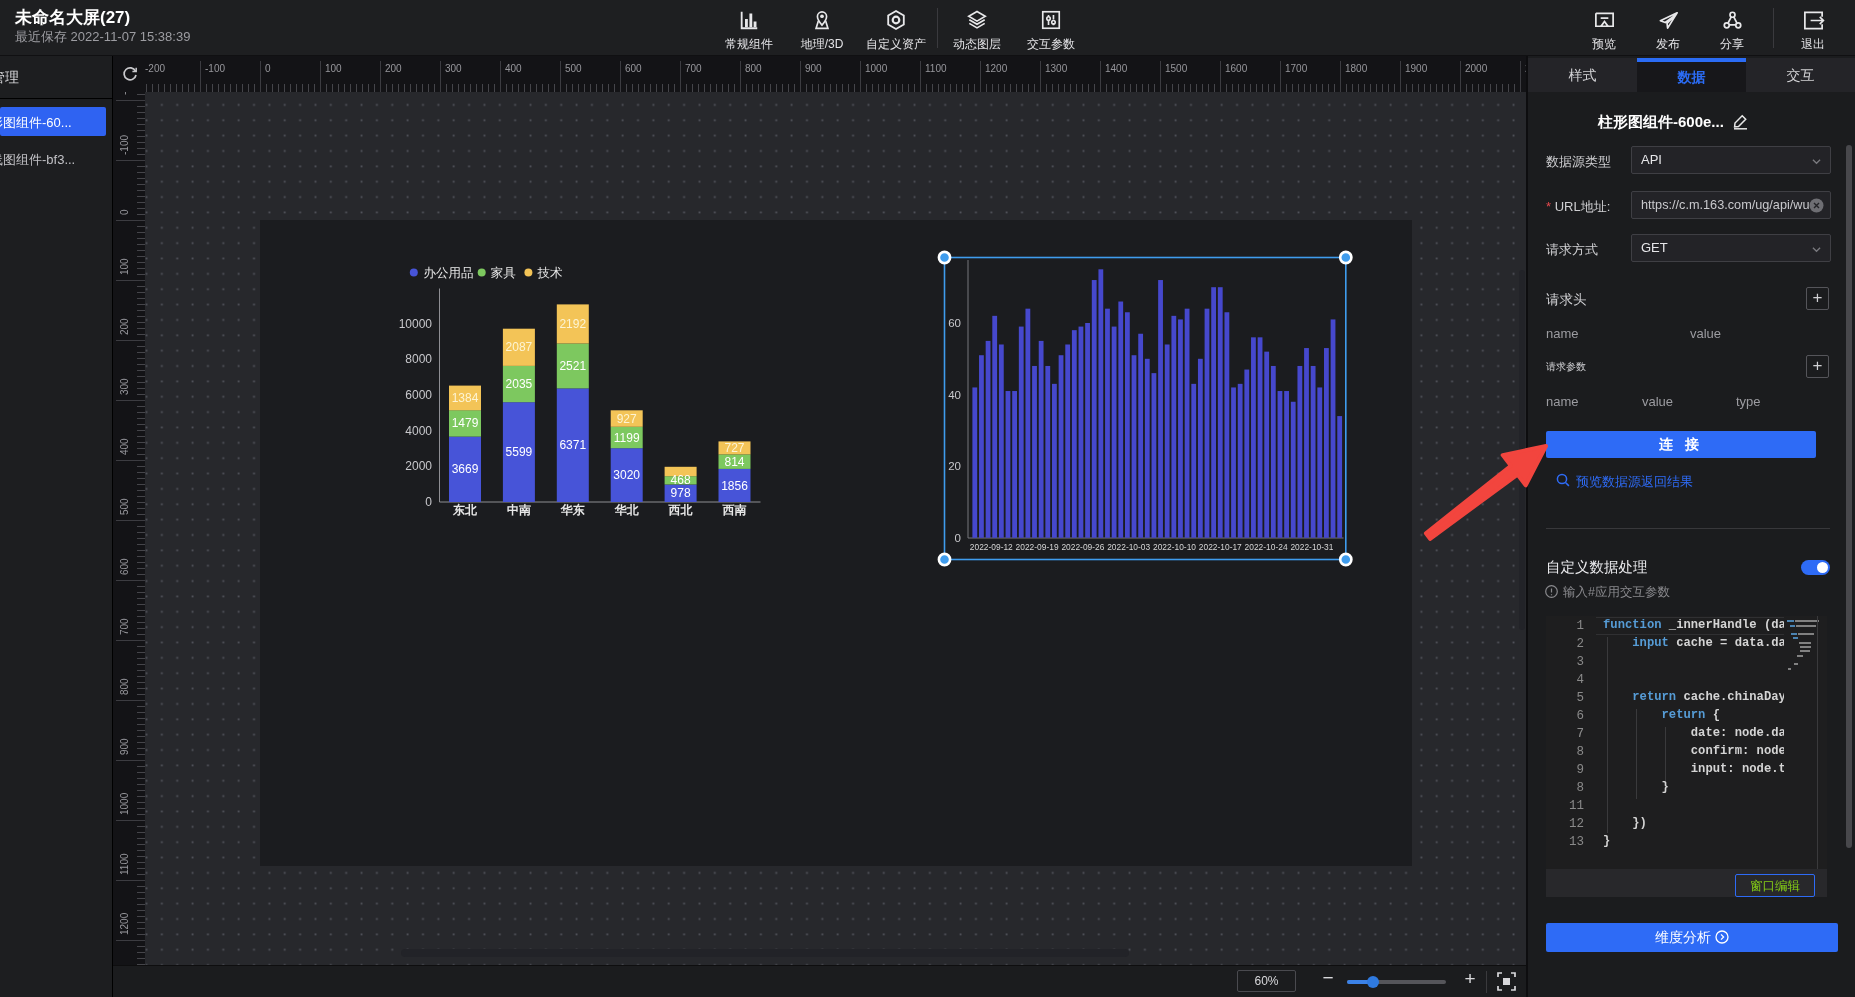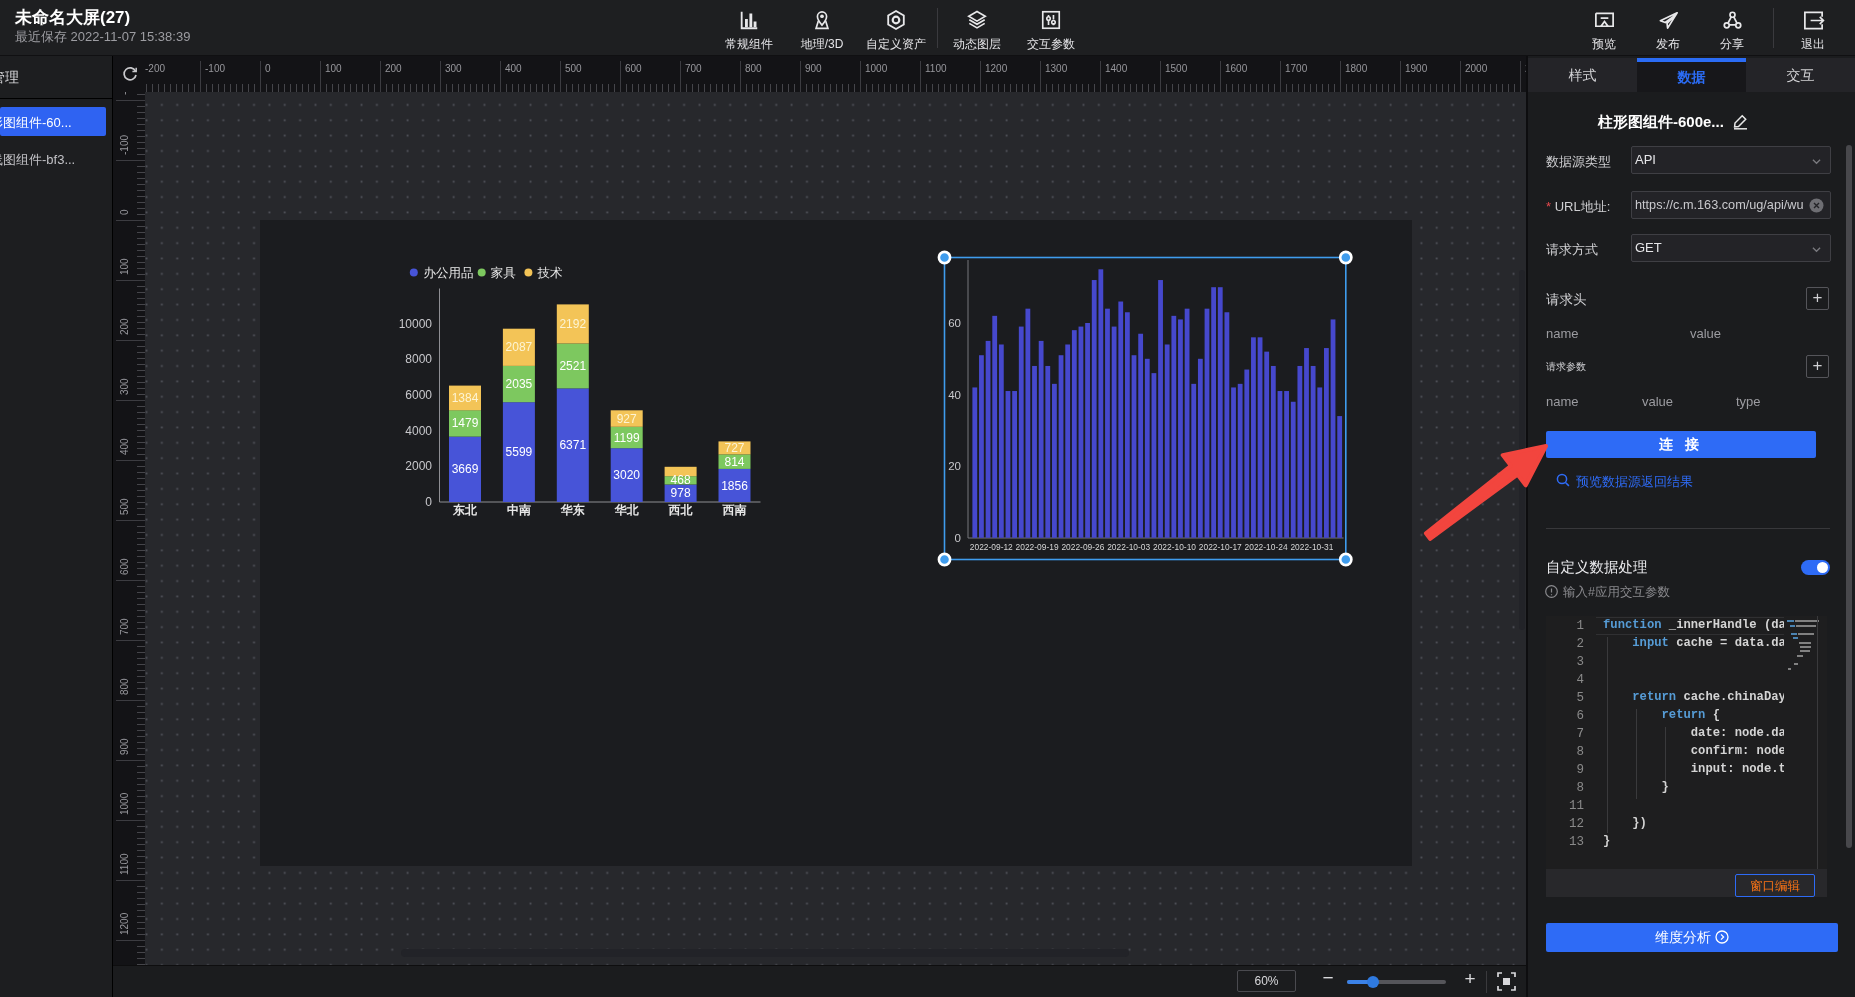--- a/index.html
+++ b/index.html
@@ -17,21 +17,21 @@
 .tb-item{position:absolute;top:9px;text-align:center;color:#e6e6e8}
 .tb-item .lbl{font-size:12px;color:#e3e3e6;margin-top:3px;white-space:nowrap}
 .tb-div{position:absolute;top:8px;width:1px;height:40px;background:#3a3a3e}
 .hlab{position:absolute;top:7px;font-size:10px;color:#97979c;white-space:nowrap}
 .vlab{position:absolute;font-size:10px;color:#97979c;white-space:nowrap;transform:rotate(-90deg);transform-origin:0 100%}
 .tab{position:absolute;top:0;width:109px;height:34px;background:#242428;color:#d2d2d5;
   font-size:14px;text-align:center;line-height:34px}
 .tab.active{background:#17171a;color:#2b6cf5;border-top:4px solid #2b6cf5;line-height:30px;font-weight:bold}
 .flabel{position:absolute;font-size:13px;color:#cfcfd2}
 .fbox{position:absolute;left:1631px;width:200px;height:28px;background:#232327;
-  border:1px solid #3f3f44;border-radius:2px;color:#e6e6e9;font-size:13px;line-height:26px;padding-left:3px}
+  border:1px solid #3f3f44;border-radius:2px;color:#e6e6e9;font-size:13px;line-height:26px;padding-left:9px}
 .chev{position:absolute;right:9px;top:10px;width:9px;height:9px}
 .plusbox{position:absolute;left:1806px;width:23px;height:23px;border:1px solid #55555a;border-radius:2px;
   color:#cfcfd2;font-size:17px;line-height:20px;text-align:center;font-weight:400}
 .nv{position:absolute;font-size:13px;color:#9c9ca1}
 .btn-blue{position:absolute;left:1546px;width:270px;background:#2e6bf6;border-radius:2px;color:#fff;
   font-size:14px;text-align:center}
 .codeln{position:absolute;left:1546px;width:38px;text-align:right;color:#8a8a8a;
   font:12.5px "Liberation Mono",monospace}
 .codetx{position:absolute;left:1603px;white-space:pre;color:#d4d4d4;
   font:bold 12.2px "Liberation Mono",monospace}
@@ -421,20 +421,20 @@
 <div class="abs" style="left:1798px;top:633px;width:16px;height:2px;background:#9a9a9a;opacity:0.8"></div>
 <div class="abs" style="left:1793px;top:637px;width:5px;height:2px;background:#569cd6;opacity:0.8"></div>
 <div class="abs" style="left:1799px;top:642px;width:12px;height:2px;background:#9a9a9a;opacity:0.8"></div>
 <div class="abs" style="left:1800px;top:646px;width:11px;height:2px;background:#9a9a9a;opacity:0.8"></div>
 <div class="abs" style="left:1800px;top:650px;width:10px;height:2px;background:#9a9a9a;opacity:0.8"></div>
 <div class="abs" style="left:1797px;top:655px;width:6px;height:2px;background:#9a9a9a;opacity:0.8"></div>
 <div class="abs" style="left:1794px;top:663px;width:4px;height:2px;background:#9a9a9a;opacity:0.8"></div>
 <div class="abs" style="left:1788px;top:668px;width:3px;height:2px;background:#9a9a9a;opacity:0.8"></div>
 <div class="abs" style="left:1817px;top:616px;width:1px;height:253px;background:#3a3a3c"></div>
 <div class="abs" style="left:1546px;top:869px;width:281px;height:28px;background:#28282b"></div>
-<div class="abs" style="left:1735px;top:874px;width:80px;height:23px;border:1px solid #2e6bf6;border-radius:2px;color:#f97316;font-size:12.5px;text-align:center;line-height:22px">窗口编辑</div>
+<div class="abs" style="left:1735px;top:874px;width:80px;height:23px;border:1px solid #2e6bf6;border-radius:2px;color:#84cc16;font-size:12.5px;text-align:center;line-height:22px">窗口编辑</div>
 <div class="btn-blue" style="top:923px;height:29px;line-height:29px;width:292px">维度分析 <svg width="14" height="14" viewBox="0 0 14 14" style="vertical-align:-2px" fill="none" stroke="#fff" stroke-width="1.3">
       <circle cx="7" cy="7" r="6"></circle>
       <path d="m6 4.4 2.6 2.6L6 9.6"></path>
     </svg></div>
 <div class="abs" style="left:1846px;top:145px;width:6px;height:703px;border-radius:3px;background:#48484c"></div>
 <svg class="abs" style="left:0;top:0;z-index:50;pointer-events:none" width="1855" height="997" viewBox="0 0 1855 997">
 <polygon points="1425.9,533.2 1510.9,465.8 1502.7,455.1 1546,446 1525.7,485.3 1517.5,474.6 1430.1,538.8" fill="#f2453e" stroke="#f2453e" stroke-width="4" stroke-linejoin="round"></polygon>
   </svg>
 </body></html>

